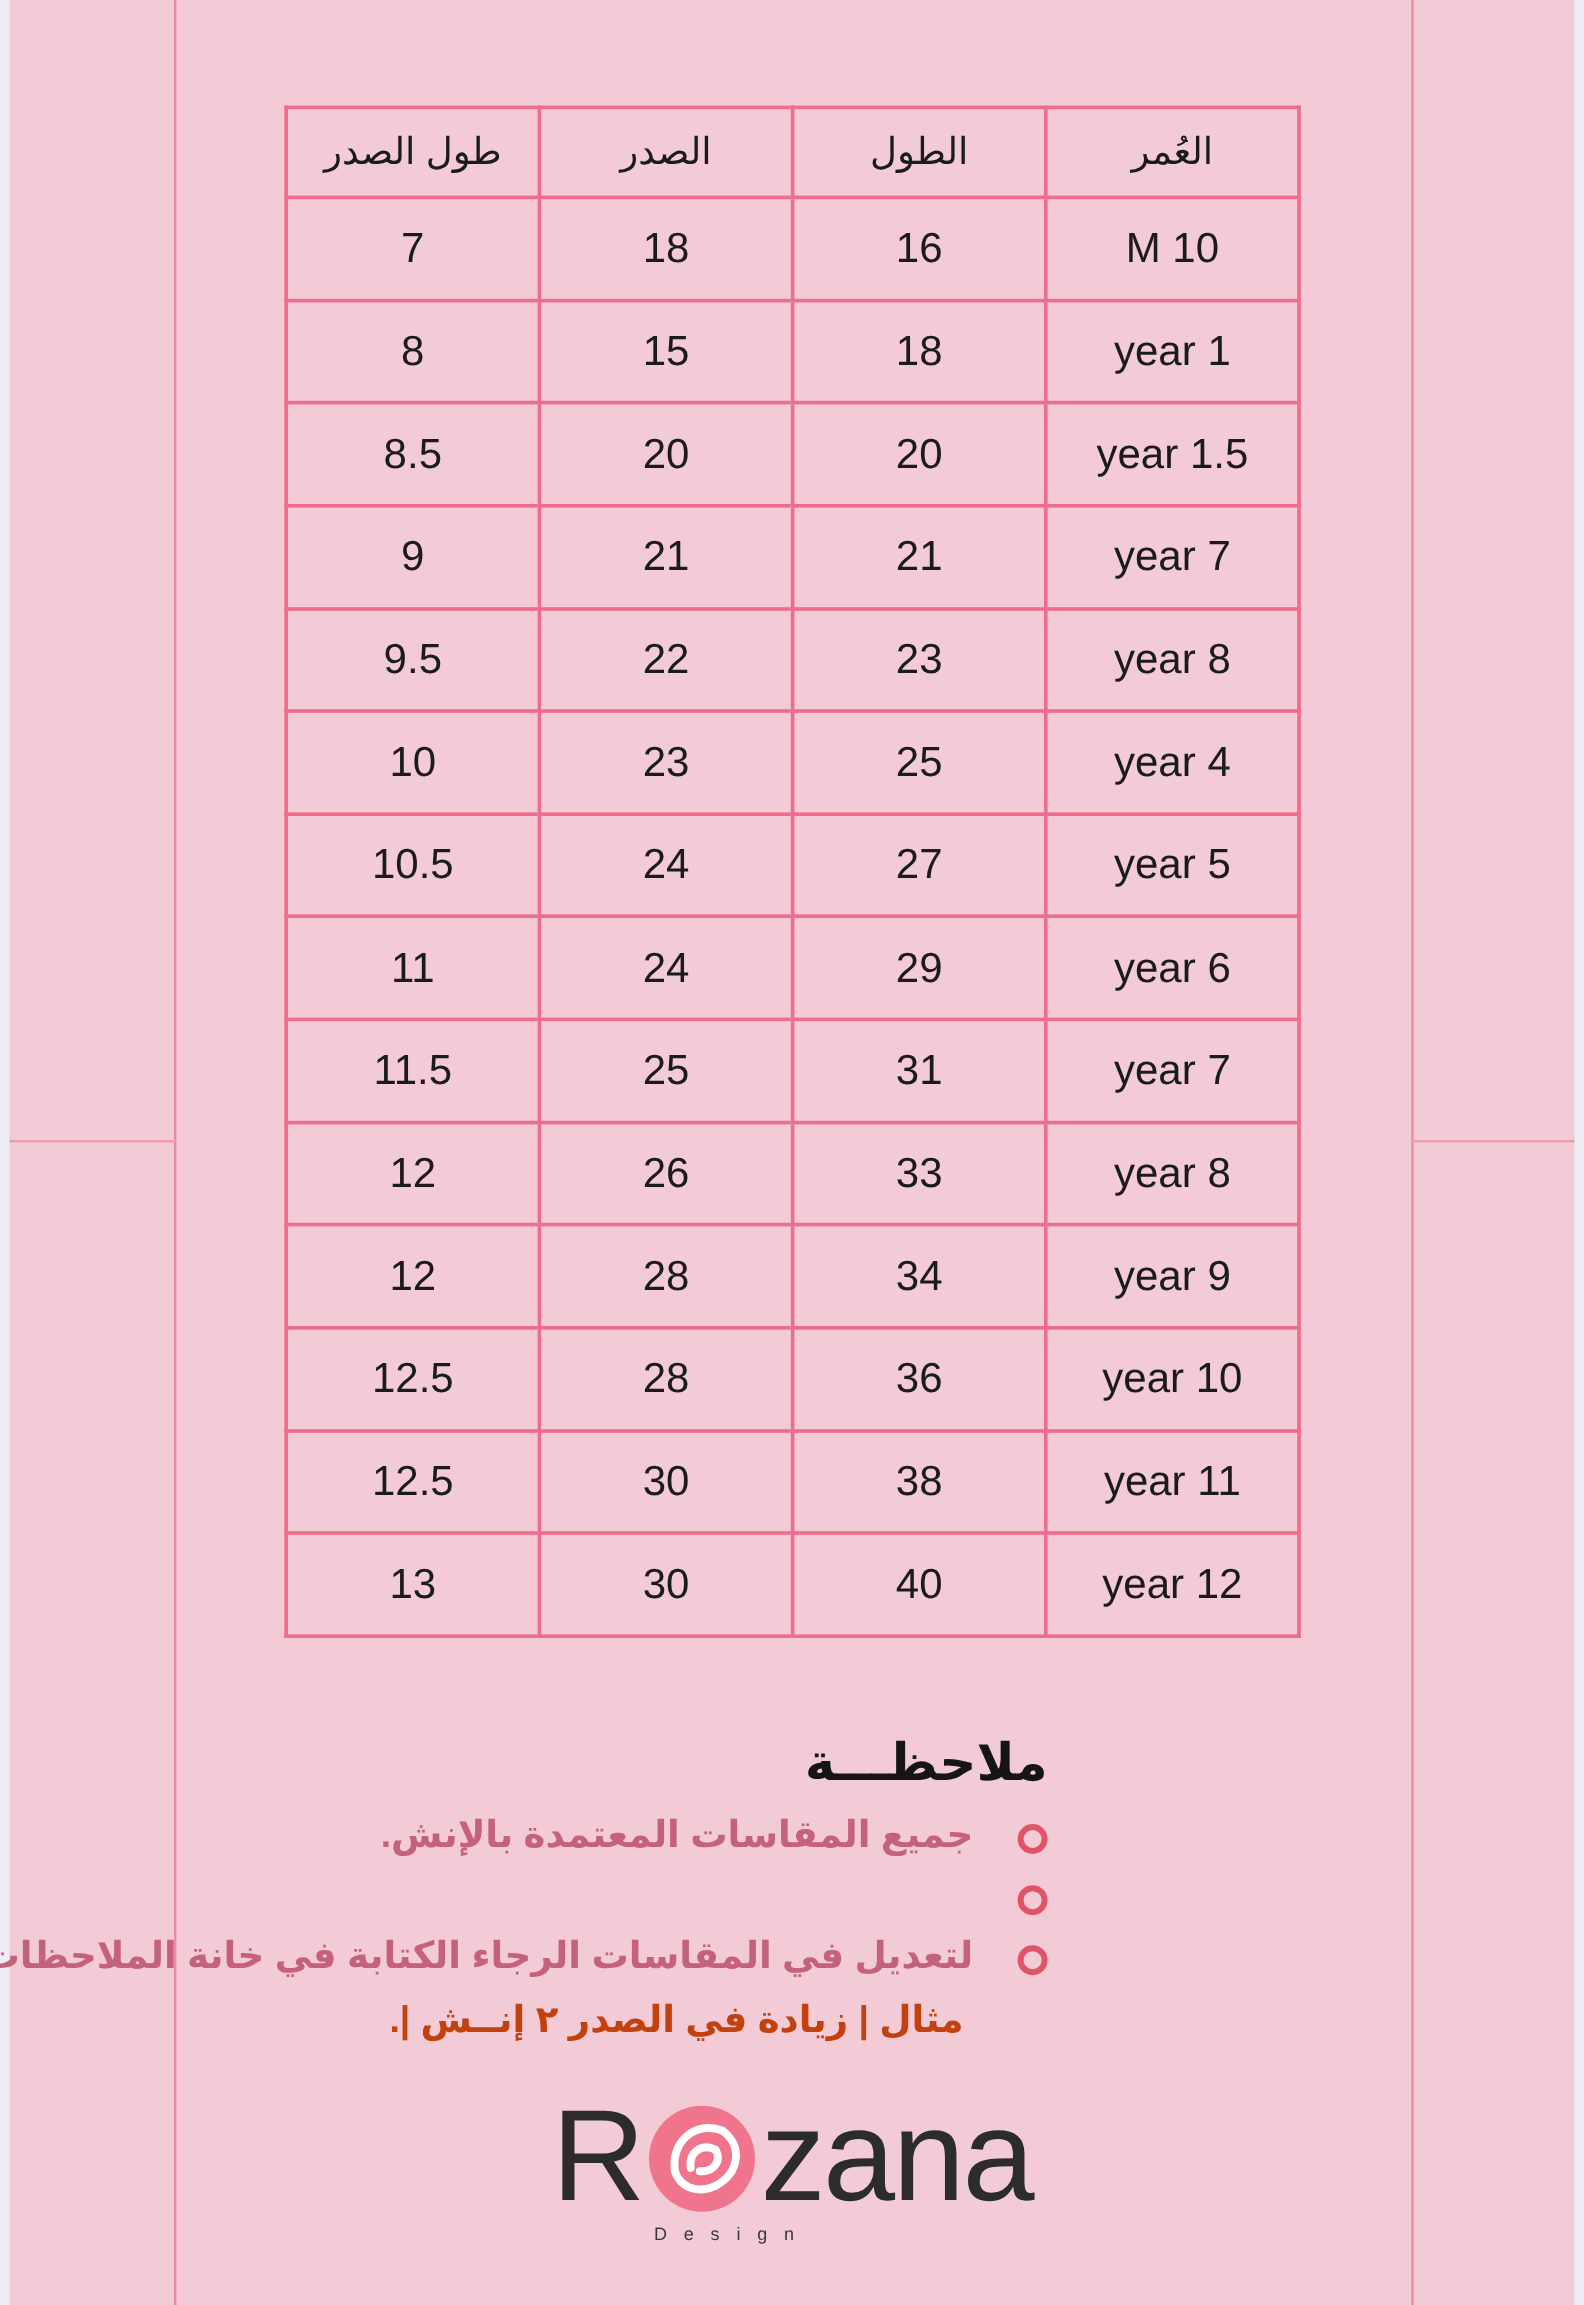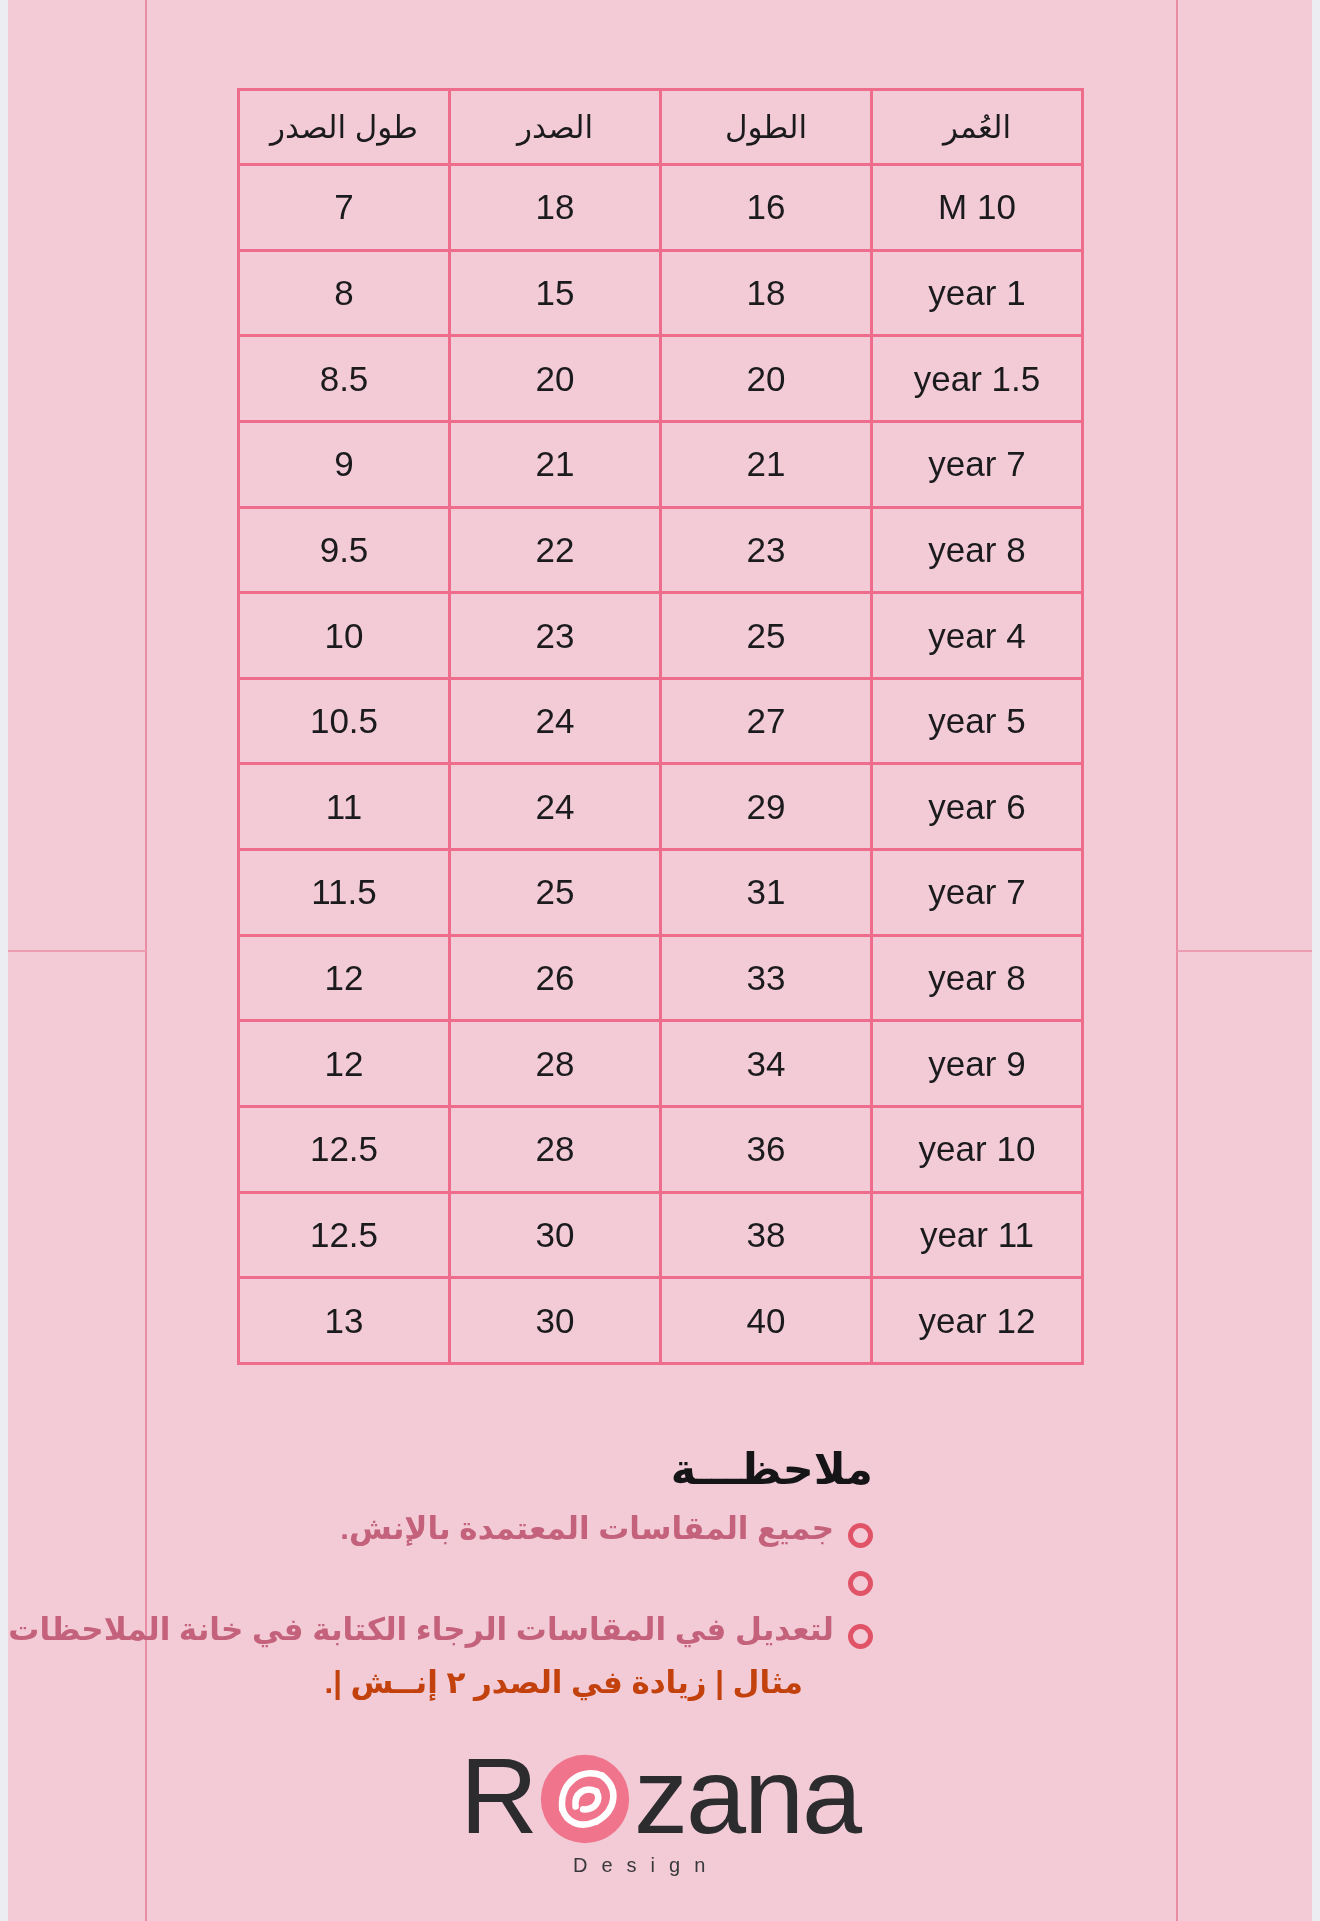--- a/index.html
+++ b/index.html
@@ -40,22 +40,23 @@
   
   .notes{
     position:absolute;right:447px;top:1444px;width:640px;
     direction:rtl;text-align:right;
   }
   .notes-heading{
     font-size:43px;font-weight:bold;color:#151517;
     margin:0 0 16px 0;
   }
   .note-item{
-    display:flex;direction:rtl;align-items:flex-end;
+    display:flex;direction:rtl;align-items:center;
     margin-bottom:15px;
+    gap:23px;
   }
   .note-ring{
     flex:0 0 auto;width:15px;height:15px;border:5px solid #e15467;
     border-radius:50%;margin-top:8px;margin-left:14px;background:transparent;
   }
   .note-text{
     font-size:31px;font-weight:bold;color:#c4617b;line-height:1.22;
     white-space:nowrap;
   }
   .note-example{
@@ -68,22 +69,22 @@
     position:absolute;left:455px;top:1742px;width:410px;
   }
   .logo-row{
     display:flex;align-items:center;justify-content:center;
   }
   .logo-word{
     font-size:108px;line-height:1;color:#2c2c2e;letter-spacing:-2px;
   }
   .rose{width:94px;height:94px;margin:6px 2px 0 2px;flex:0 0 auto;}
   .logo-sub{
-    font-size:20px;color:#39393c;letter-spacing:14px;
-    margin:4px 0 0 118px;
+    font-size:15px;color:#39393c;letter-spacing:14px;
+    margin:4px 0 0 90px;
   }
 </style>
 </head>
 <body>
 
 <div class="sheet"></div>
 
 <div class="vline left"></div>
 <div class="vline right"></div>
 <div class="hline left"></div>

